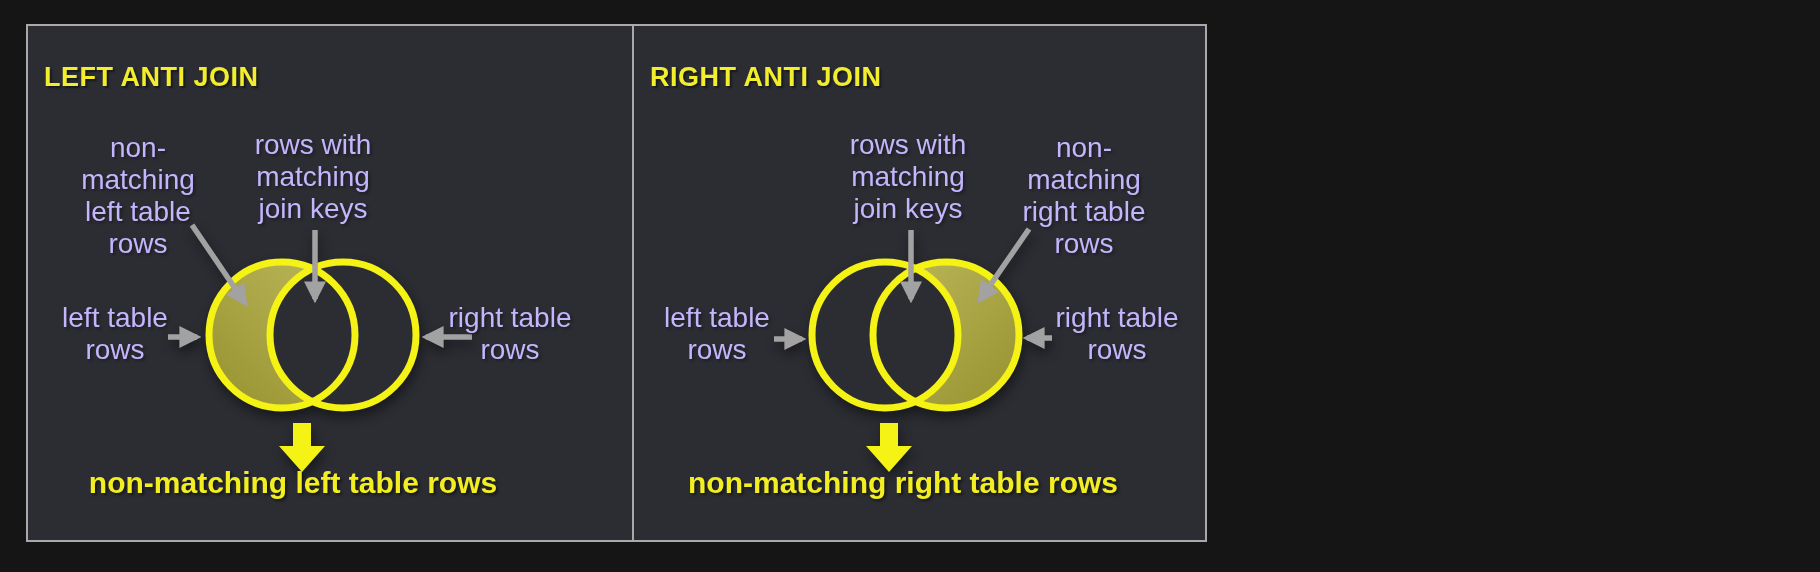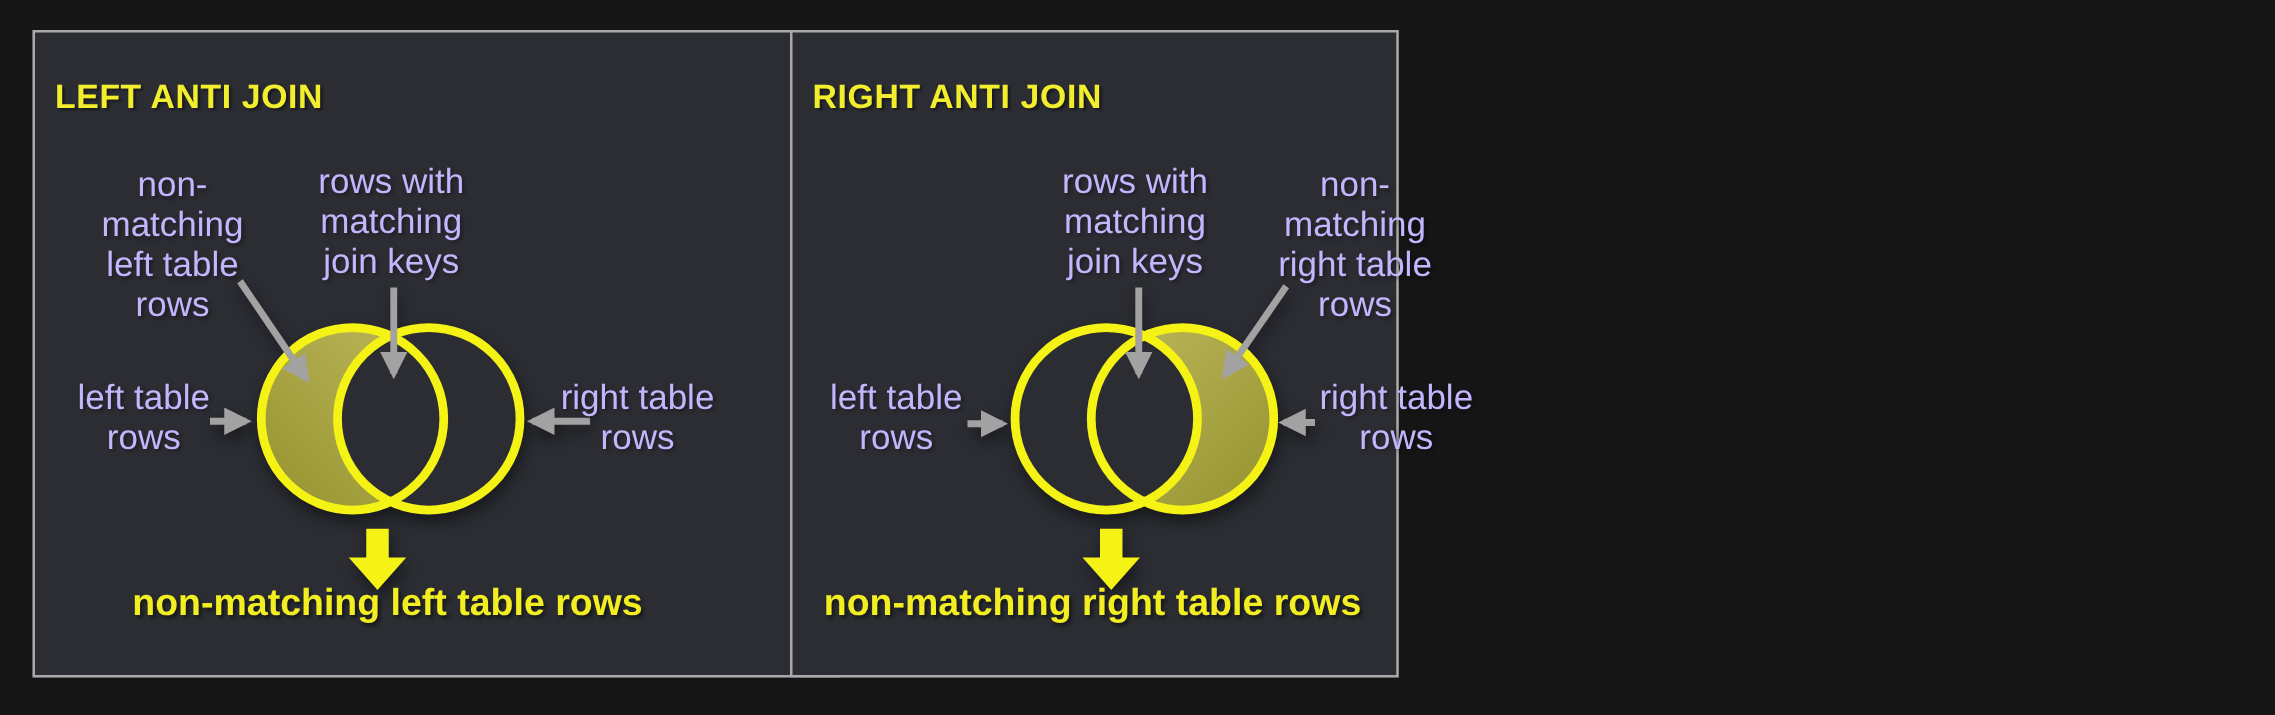--- a/index.html
+++ b/index.html
@@ -10,21 +10,21 @@
     position:relative;
     font-family:"Liberation Sans", sans-serif;
   }
   .panel{
     position:absolute;top:24px;height:518px;width:646px;
     background:#2b2d33;
     border:2px solid #a9a9a9;
     box-sizing:border-box;
   }
   #panel0{left:26px;}
-  #panel1{left:632px;width:487px;}
+  #panel1{left:632px;width:575px;}
   .panel-title{
     position:absolute;left:16px;top:14px;
     font-size:27px;font-weight:bold;letter-spacing:.5px;
     color:#f2ee2e;
     text-shadow:2px 2px 2px rgba(0,0,0,.45);
     white-space:nowrap;
   }
   .lbl{
     position:absolute;transform:translateX(-50%);
     text-align:center;
@@ -38,27 +38,27 @@
     font-size:30px;font-weight:bold;
     color:#f2ee22;
     text-shadow:2px 2px 3px rgba(0,0,0,.5);
     white-space:nowrap;
   }
   
   .p0 .lbl-nonmatching{left:110px;top:106px;}
   .p0 .lbl-matching{left:285px;top:103px;}
   .p0 .lbl-left-side{left:87px;top:276px;}
   .p0 .lbl-right-side{left:482px;top:276px;}
-  .p0 .caption{left:282px;top:440px;}
+  .p0 .caption{left:265px;top:440px;}
   
   .p1 .lbl-matching{left:274px;top:103px;}
   .p1 .lbl-nonmatching{left:450px;top:106px;}
   .p1 .lbl-left-side{left:83px;top:276px;}
   .p1 .lbl-right-side{left:483px;top:276px;}
-  .p1 .caption{left:240px;top:440px;}
+  .p1 .caption{left:269px;top:440px;}
   .diagram-svg{
     position:absolute;left:0;top:0;
     filter:drop-shadow(2px 6px 6px rgba(0,0,0,.45));
   }
 </style>
 </head>
 <body>
 
 <section class="panel p0" id="panel0">
   <svg class="diagram-svg" width="578" height="514" viewBox="0 0 578 514">

